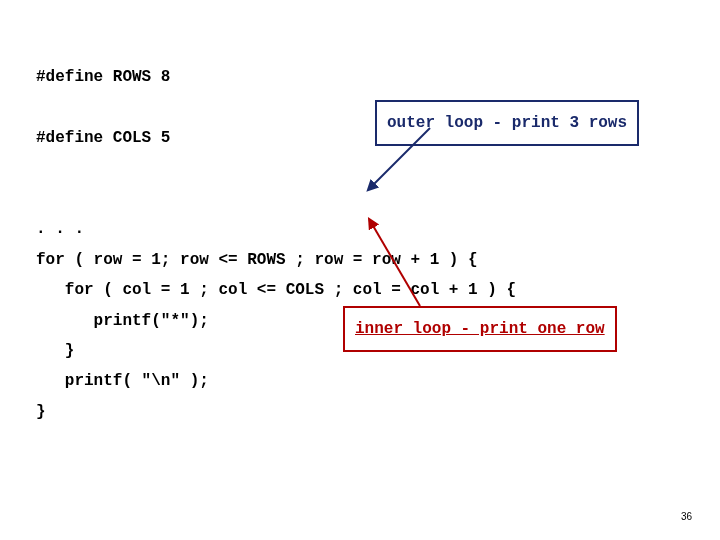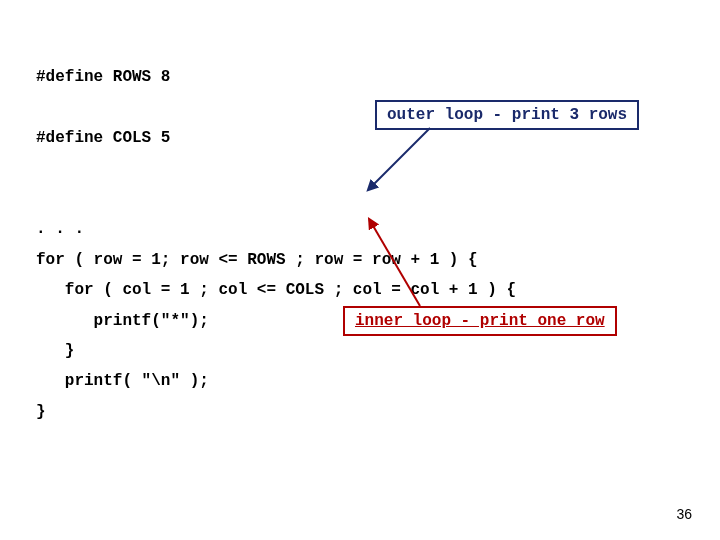--- a/index.html
+++ b/index.html
@@ -17,42 +17,42 @@
   .code-block {
     position: absolute;
     left: 36px;
     top: 32px;
     line-height: 1.9;
     white-space: pre;
   }
   .annot-box {
     position: absolute;
     border: 2px solid #1a2a6b;
-    padding: 4px 10px;
+    padding: 12px 10px;
     font-family: "Courier New", Courier, monospace;
     font-weight: bold;
     font-size: 16px;
     color: #1a2a6b;
     background: #ffffff;
   }
   .annot-box.red {
     border-color: #b00000;
     color: #b00000;
   }
   .arrow {
     position: absolute;
     overflow: visible;
   }
   .page-num {
     position: absolute;
     right: 28px;
     bottom: 18px;
     font-family: Arial, sans-serif;
     font-weight: normal;
-    font-size: 14px;
+    font-size: 10px;
     color: #000;
   }
 </style>
 </head>
 <body>
 
 <div class="code-block">
 <span>#define ROWS 8</span>
 
 <span>#define COLS 5</span>

